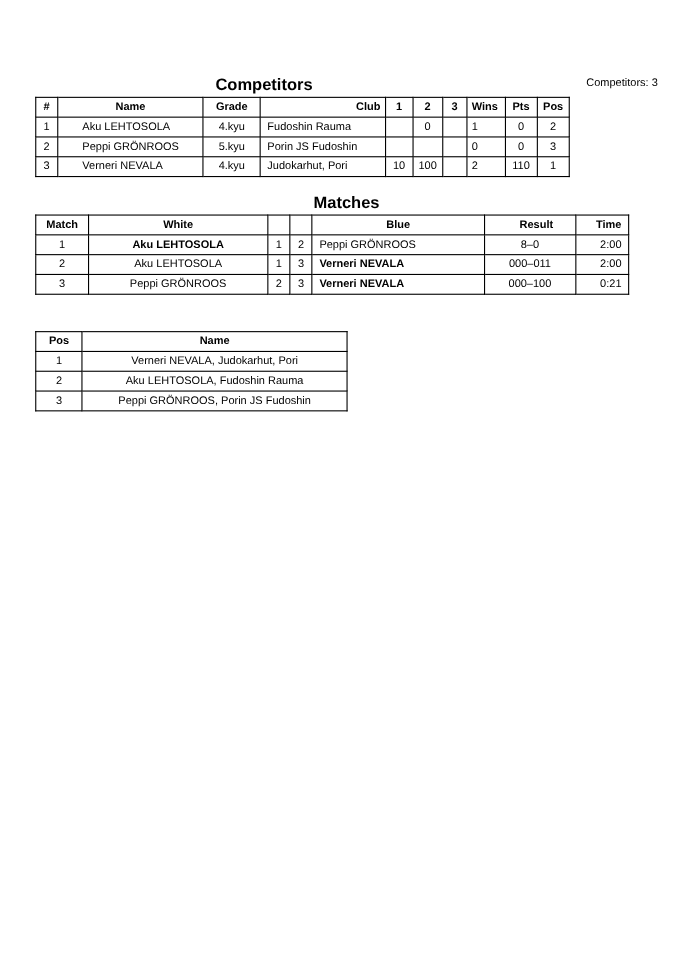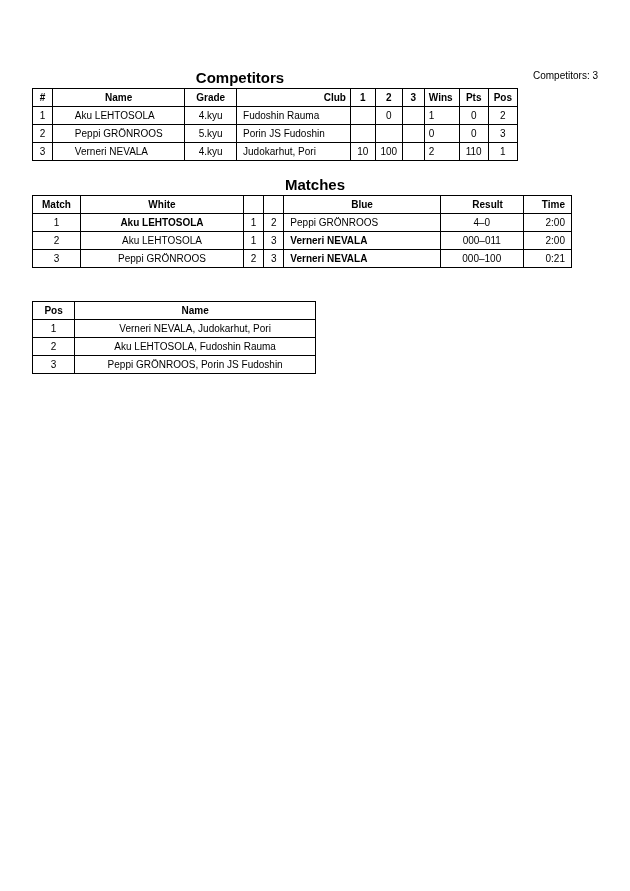--- a/index.html
+++ b/index.html
@@ -201,21 +201,21 @@
           <th class="m-time">Time</th>
         </tr>
       </thead>
       <tbody>
         <tr>
           <td class="m-match">1</td>
           <td class="m-white bold">Aku LEHTOSOLA</td>
           <td class="m-n1">1</td>
           <td class="m-n2">2</td>
           <td class="m-blue">Peppi GRÖNROOS</td>
-          <td class="m-result">4–0</td>
+          <td class="m-result">8–0</td>
           <td class="m-time">2:00</td>
         </tr>
         <tr>
           <td class="m-match">2</td>
           <td class="m-white">Aku LEHTOSOLA</td>
           <td class="m-n1">1</td>
           <td class="m-n2">3</td>
           <td class="m-blue bold">Verneri NEVALA</td>
           <td class="m-result">000–011</td>
           <td class="m-time">2:00</td>

